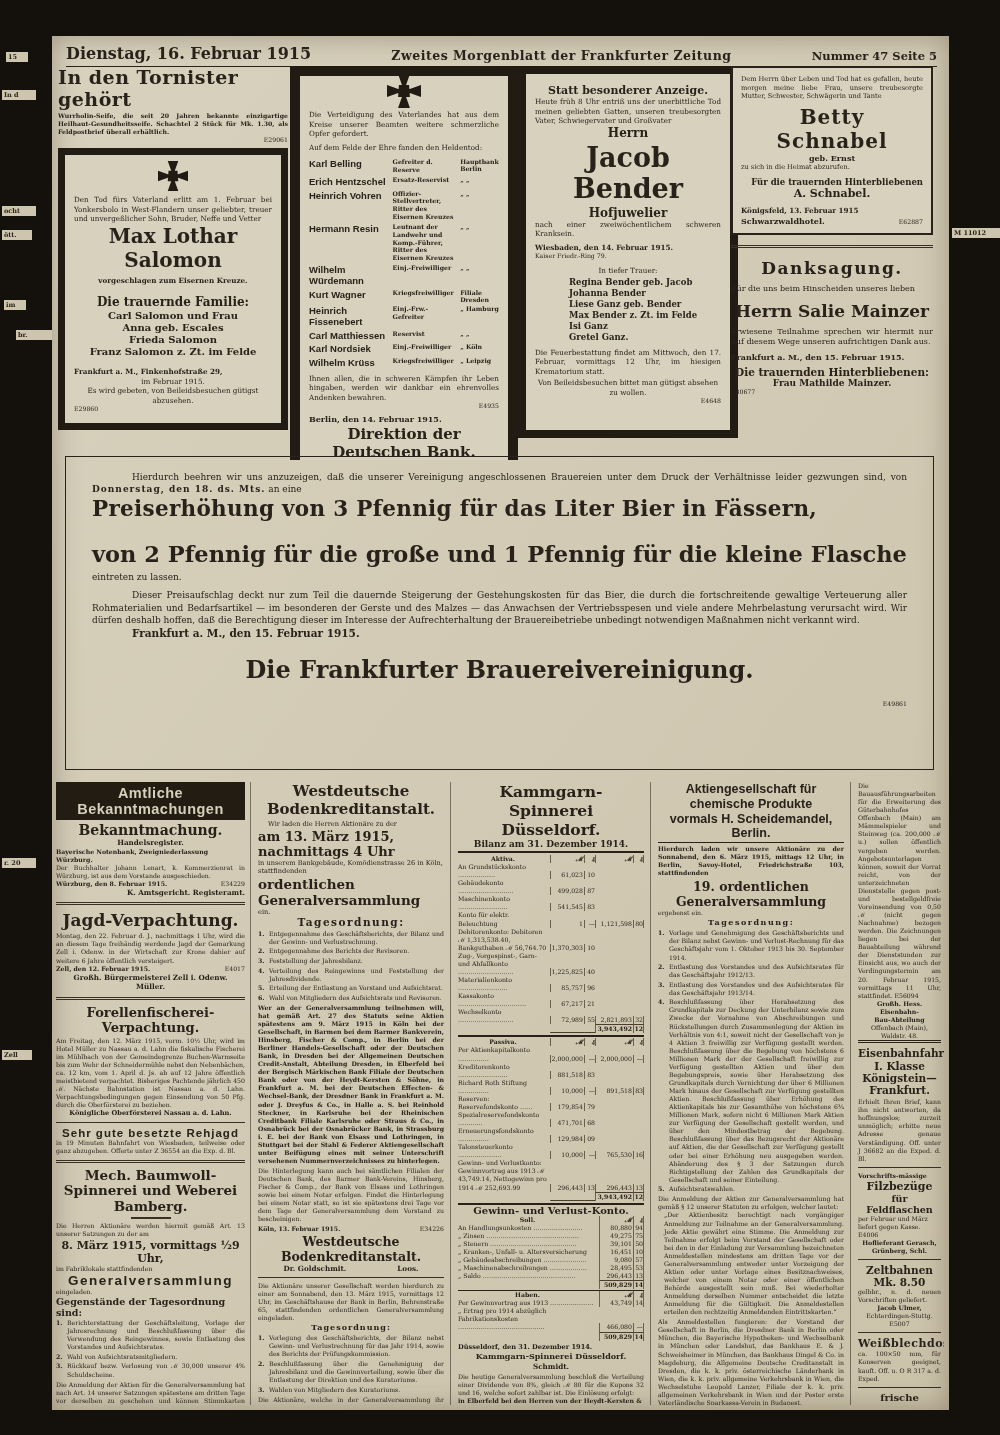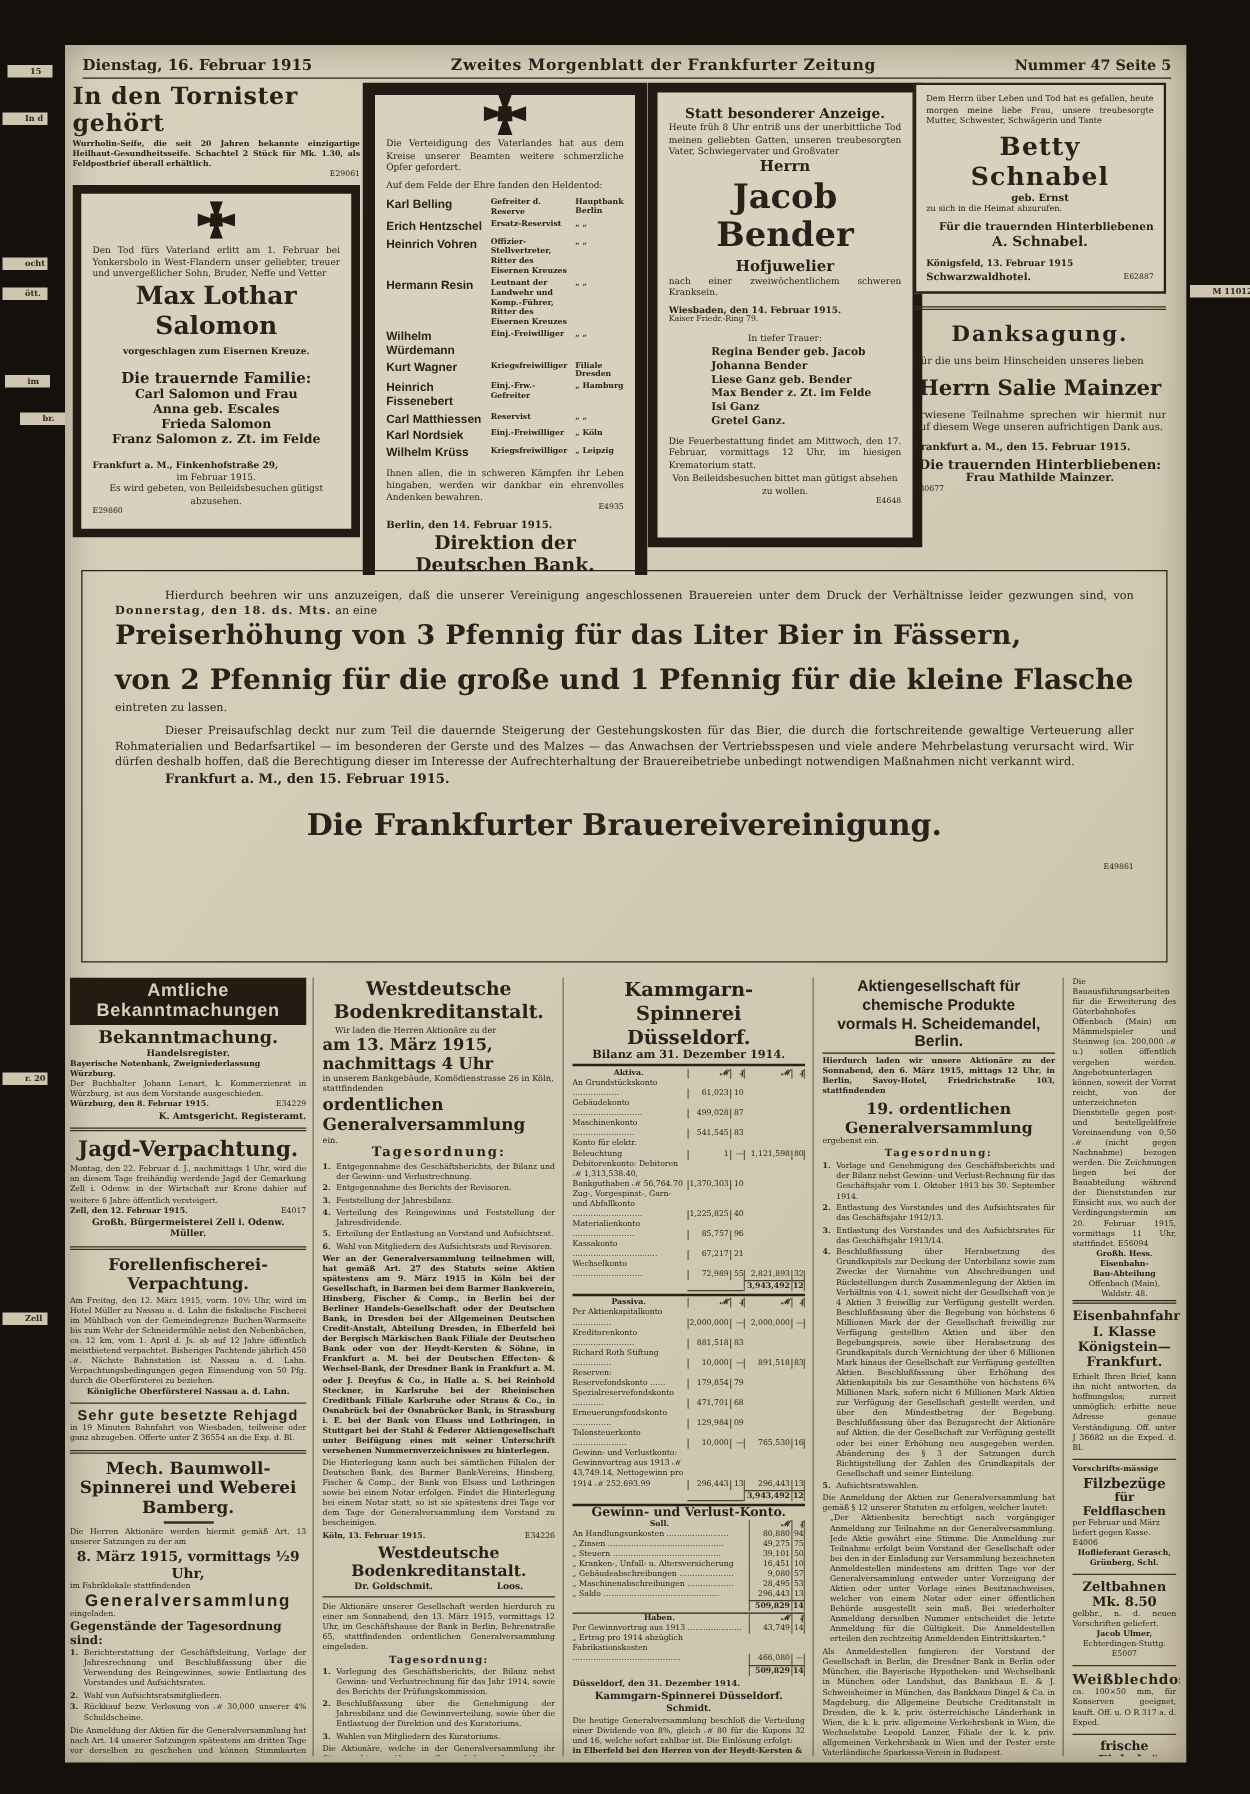--- a/index.html
+++ b/index.html
@@ -1,21 +1,21 @@
 <!DOCTYPE html>
 <html><head>
 <meta charset="utf-8">
 <style>
   *{margin:0;padding:0;box-sizing:border-box}
   html,body{width:1000px;height:1435px}
   body{position:relative;background:#14110d;font-family:"DejaVu Serif",serif;color:#29221a;overflow:hidden}
   .paper{position:absolute;left:52px;top:36px;width:897px;height:1374px;
     background:linear-gradient(128deg,#d8d1bd 0%,#d2cab4 48%,#cbc2aa 100%);
     box-shadow:inset 0 0 28px rgba(60,45,25,.35)}
-  .lfrag{position:absolute;background:#cdc5ae;color:#2c251c;font-size:6.5px;padding:1px 18px;font-weight:bold;overflow:hidden;white-space:nowrap}
+  .lfrag{position:absolute;background:#cdc5ae;color:#2c251c;font-size:6.5px;padding:1px 2px;font-weight:bold;overflow:hidden;white-space:nowrap}
   .b{font-weight:bold}.c{text-align:center}.j{text-align:justify}.i{font-style:italic}.r{text-align:right}
   .sans{font-family:"Liberation Sans",sans-serif}
   .s6{font-size:6.2px;line-height:1.3}.s65{font-size:6.6px;line-height:1.3}
   .s7{font-size:7.2px;line-height:1.32}.s8{font-size:8px;line-height:1.32}
   .s9{font-size:9px;line-height:1.38}.s10{font-size:10.5px;line-height:1.35}
   .mt2{margin-top:2px}.mt4{margin-top:4px}.mt6{margin-top:6px}.mt8{margin-top:0}.mt10{margin-top:10px}
   .rule{border-top:1px solid #3a2f22;margin:4px 0}
   .drule{border-top:3px double #3a2f22;margin:5px 0}
   .masthead{position:absolute;top:8px;left:14px;right:12px;display:flex;justify-content:space-between;align-items:flex-end;
     border-bottom:1.5px solid #2a2118;padding-bottom:3px}
@@ -52,21 +52,21 @@
 <div class="lfrag" style="left:2px;top:230px;width:30px">ött.</div>
 <div class="lfrag" style="left:4px;top:300px;width:22px">im</div>
 <div class="lfrag" style="left:16px;top:330px;width:40px">br.</div>
 <div class="lfrag" style="left:2px;top:858px;width:34px">r. 20</div>
 <div class="lfrag" style="left:2px;top:1050px;width:30px">Zell</div>
 <div class="lfrag" style="left:952px;top:228px;width:64px">M 11012</div>
 
 <div class="paper">
 
   <div class="masthead">
-    <span class="b" style="font-size:12px">Dienstag, 16. Februar 1915</span>
+    <span class="b" style="font-size:16px">Dienstag, 16. Februar 1915</span>
     <span class="b" style="font-size:12.5px;letter-spacing:.5px">Zweites Morgenblatt der Frankfurter Zeitung</span>
     <span class="b" style="font-size:11.5px">Nummer 47  Seite 5</span>
   </div>
 
   <div class="col-top" style="left:6px;width:230px">
     <div class="b" style="font-size:19px;letter-spacing:.5px">In den Tornister gehört</div>
     <div class="s6 j b mt2">Wurrholin-Seife, die seit 20 Jahren bekannte einzigartige Heilhaut-Gesundheitsseife. Schachtel 2 Stück für Mk. 1.30, als Feldpostbrief überall erhältlich.</div>
     <div class="s6 r">E29061</div>
     <div class="frame mt4" style="border-width:7px">
       <div class="cross-wrap">
@@ -214,21 +214,21 @@
       <div class="c b" style="font-size:9px">Frau Mathilde Mainzer.</div>
       <div class="s6">E30677</div>
     </div>
   </div>
 
   <div class="announce">
     <div class="s9 j" style="text-indent:40px">
       <span>Hierdurch beehren wir uns anzuzeigen, daß die unserer Vereinigung angeschlossenen Brauereien unter dem Druck der Verhältnisse leider gezwungen sind, von </span><span class="b" style="letter-spacing:1px">Donnerstag, den 18. ds. Mts.</span><span> an eine</span>
     </div>
     <div class="b mt8" style="font-size:21.5px;letter-spacing:.3px">Preiserhöhung von 3 Pfennig für das Liter Bier in Fässern,</div>
-    <div class="b" style="font-size:22.5px;margin-top:10px">von 2 Pfennig für die große und 1 Pfennig für die kleine Flasche</div>
+    <div class="b" style="font-size:22.5px;margin-top:20px">von 2 Pfennig für die große und 1 Pfennig für die kleine Flasche</div>
     <div class="s9 mt4">eintreten zu lassen.</div>
     <div class="s9 j mt6" style="text-indent:40px">Dieser Preisaufschlag deckt nur zum Teil die dauernde Steigerung der Gestehungskosten für das Bier, die durch die fortschreitende gewaltige Verteuerung aller Rohmaterialien und Bedarfsartikel — im besonderen der Gerste und des Malzes — das Anwachsen der Vertriebsspesen und viele andere Mehrbelastung verursacht wird.  Wir dürfen deshalb hoffen, daß die Berechtigung dieser im Interesse der Aufrechterhaltung der Brauereibetriebe unbedingt notwendigen Maßnahmen nicht verkannt wird.</div>
     <div class="s10 b mt8" style="padding-left:40px">Frankfurt a. M., den 15. Februar 1915.</div>
     <div class="c b" style="font-size:24px;margin-top:14px">Die Frankfurter Brauereivereinigung.</div>
     <div class="s6 r" style="margin-top:16px">E49861</div>
   </div>
 
   <div class="bottom" style="left:4px;width:194px;padding-right:5px">
     <div class="invhead">Amtliche Bekanntmachungen</div>
     <div class="c b mt2" style="font-size:14px">Bekanntmachung.</div>

